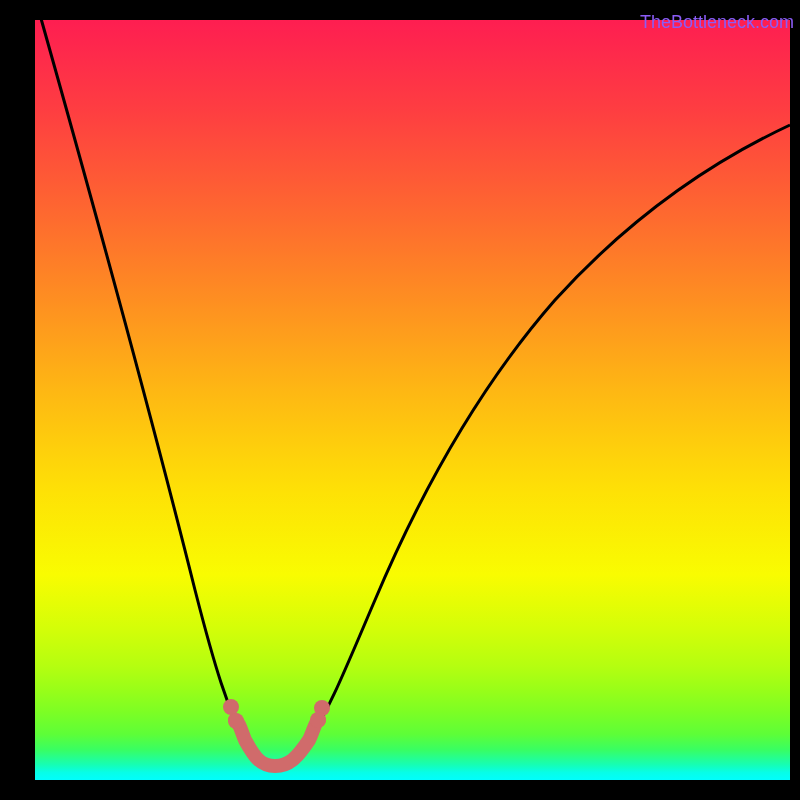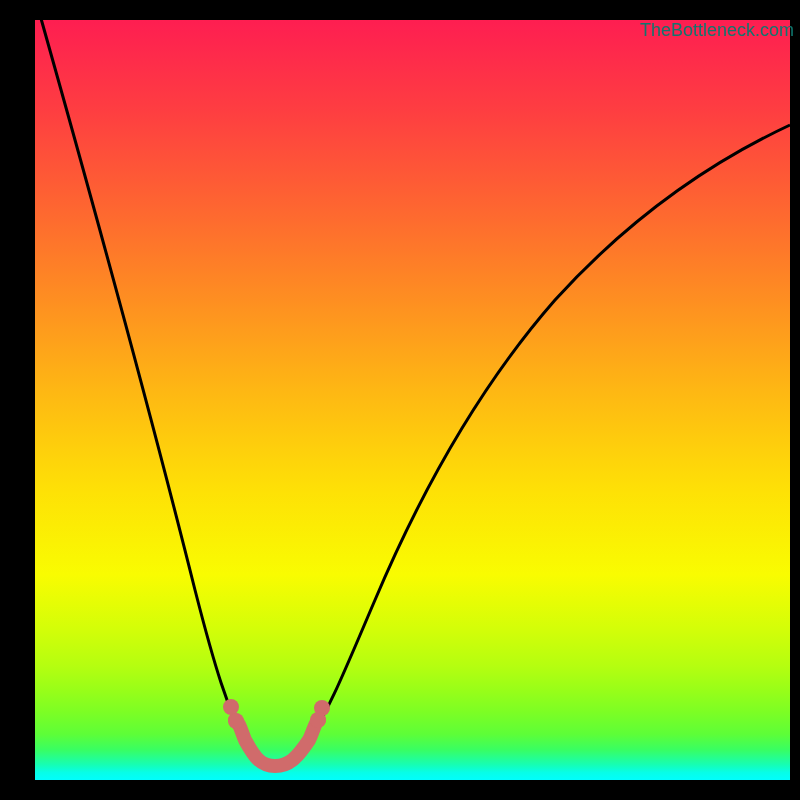--- a/index.html
+++ b/index.html
@@ -10,23 +10,23 @@
       height: 800px;
       overflow: hidden;
     }
     .chart-container {
       position: relative;
       width: 800px;
       height: 800px;
     }
     .attribution {
       position: absolute;
-      top: 20px;
+      top: 12px;
       right: 6px;
-      color: #0f766e;
+      color: #8b5cf6;
       font-family: Arial, Helvetica, sans-serif;
       font-size: 18px;
       z-index: 10;
     }
     .plot-area {
       position: absolute;
       left: 35px;
       top: 20px;
       width: 755px;
       height: 760px;

